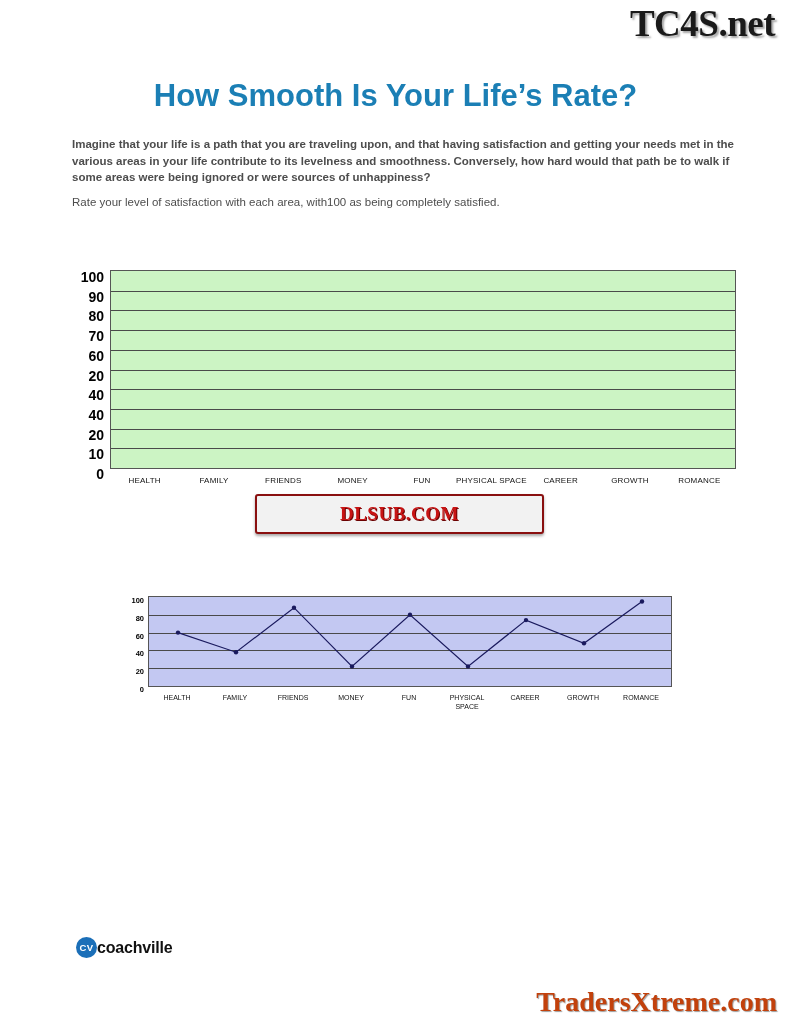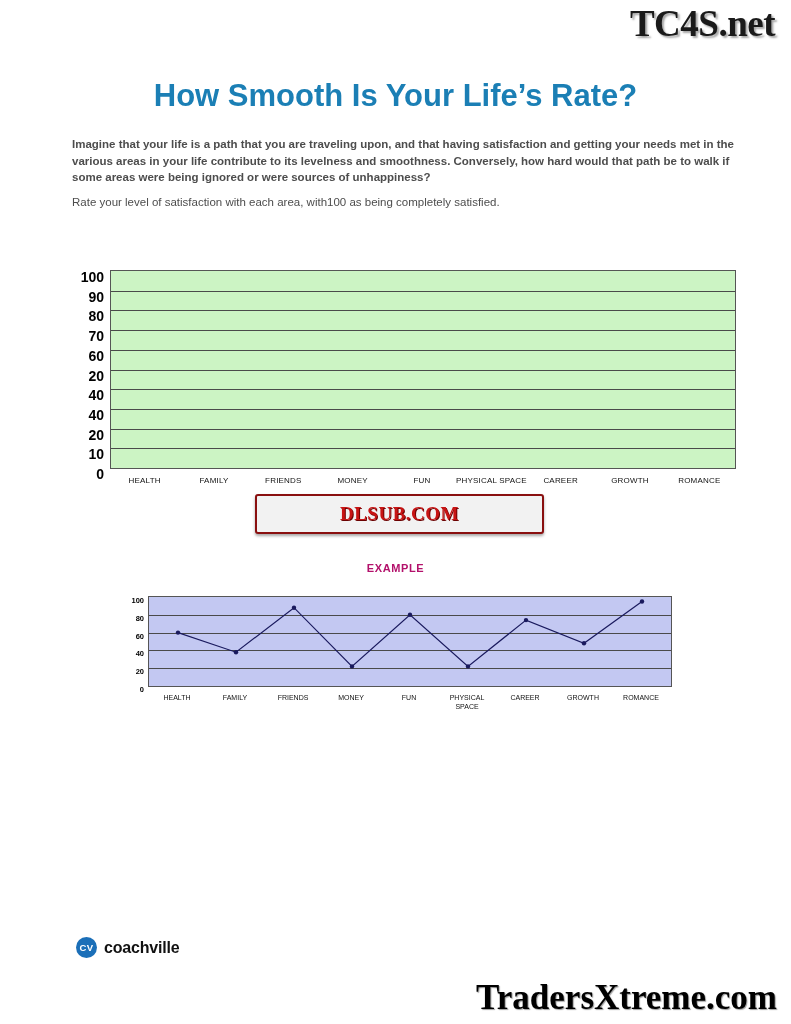--- a/index.html
+++ b/index.html
@@ -53,23 +53,23 @@
     font-size: 19px;
     color: #c81414;
     letter-spacing: 0.5px;
     text-shadow: 1px 1px 0 #6b0000;
   }
   .wm-bottom {
     position: absolute;
     right: 14px;
     bottom: 6px;
     font-family: "Liberation Serif", serif;
-    font-size: 35px;
-    font-weight: bold;
-    color: #000000;
+    font-size: 28px;
+    font-weight: bold;
+    color: #c2410c;
     text-shadow: 1px 1px 1px rgba(90,90,90,0.6);
   }
 
   
   .title {
     position: absolute;
     top: 78px;
     left: 0;
     width: 791px;
     text-align: center;
@@ -236,21 +236,20 @@
   .credit .fb {
     color: #b3116b;
     font-style: italic;
   }
   .logo-wrap {
     position: absolute;
     left: 76px;
     top: 937px;
     display: flex;
     align-items: center;
-    gap: 7px;
   }
   .logo-badge {
     width: 21px;
     height: 21px;
     border-radius: 50%;
     background: #1b6fb8;
     color: #fff;
     font-size: 9.5px;
     font-weight: bold;
     display: flex;
@@ -320,21 +319,20 @@
       <div style="left: 381.333px;">PHYSICAL SPACE</div>
       <div style="left: 450.667px;">CAREER</div>
       <div style="left: 520px;">GROWTH</div>
       <div style="left: 589.333px;">ROMANCE</div>
     </div>
 
   <div class="wm-mid">
     <span>DLSUB.COM</span>
   </div>
 
-  <div class="example-title">EXAMPLE</div>
   <div class="chart-ex" id="exPlot">
       <div class="hline" style="top: 71.2px;"></div>
       <div class="hline" style="top: 53.4px;"></div>
       <div class="hline" style="top: 35.6px;"></div>
       <div class="hline" style="top: 17.8px;"></div>
     </div>
   <svg class="series" id="exSeries" viewBox="0 0 524 91" preserveAspectRatio="none">
       <path d="M30.0,36.6 L88.0,56.2 L146.0,11.7 L204.0,70.4 L262.0,18.8 L320.0,70.4 L378.0,24.1 L436.0,47.3 L494.0,5.5" fill="none" stroke="#1a1a5e" stroke-width="1.2" vector-effect="non-scaling-stroke"></path>
       <circle cx="30.0" cy="36.6" r="2.2" fill="#1a1a5e"></circle>
       <circle cx="88.0" cy="56.2" r="2.2" fill="#1a1a5e"></circle>

